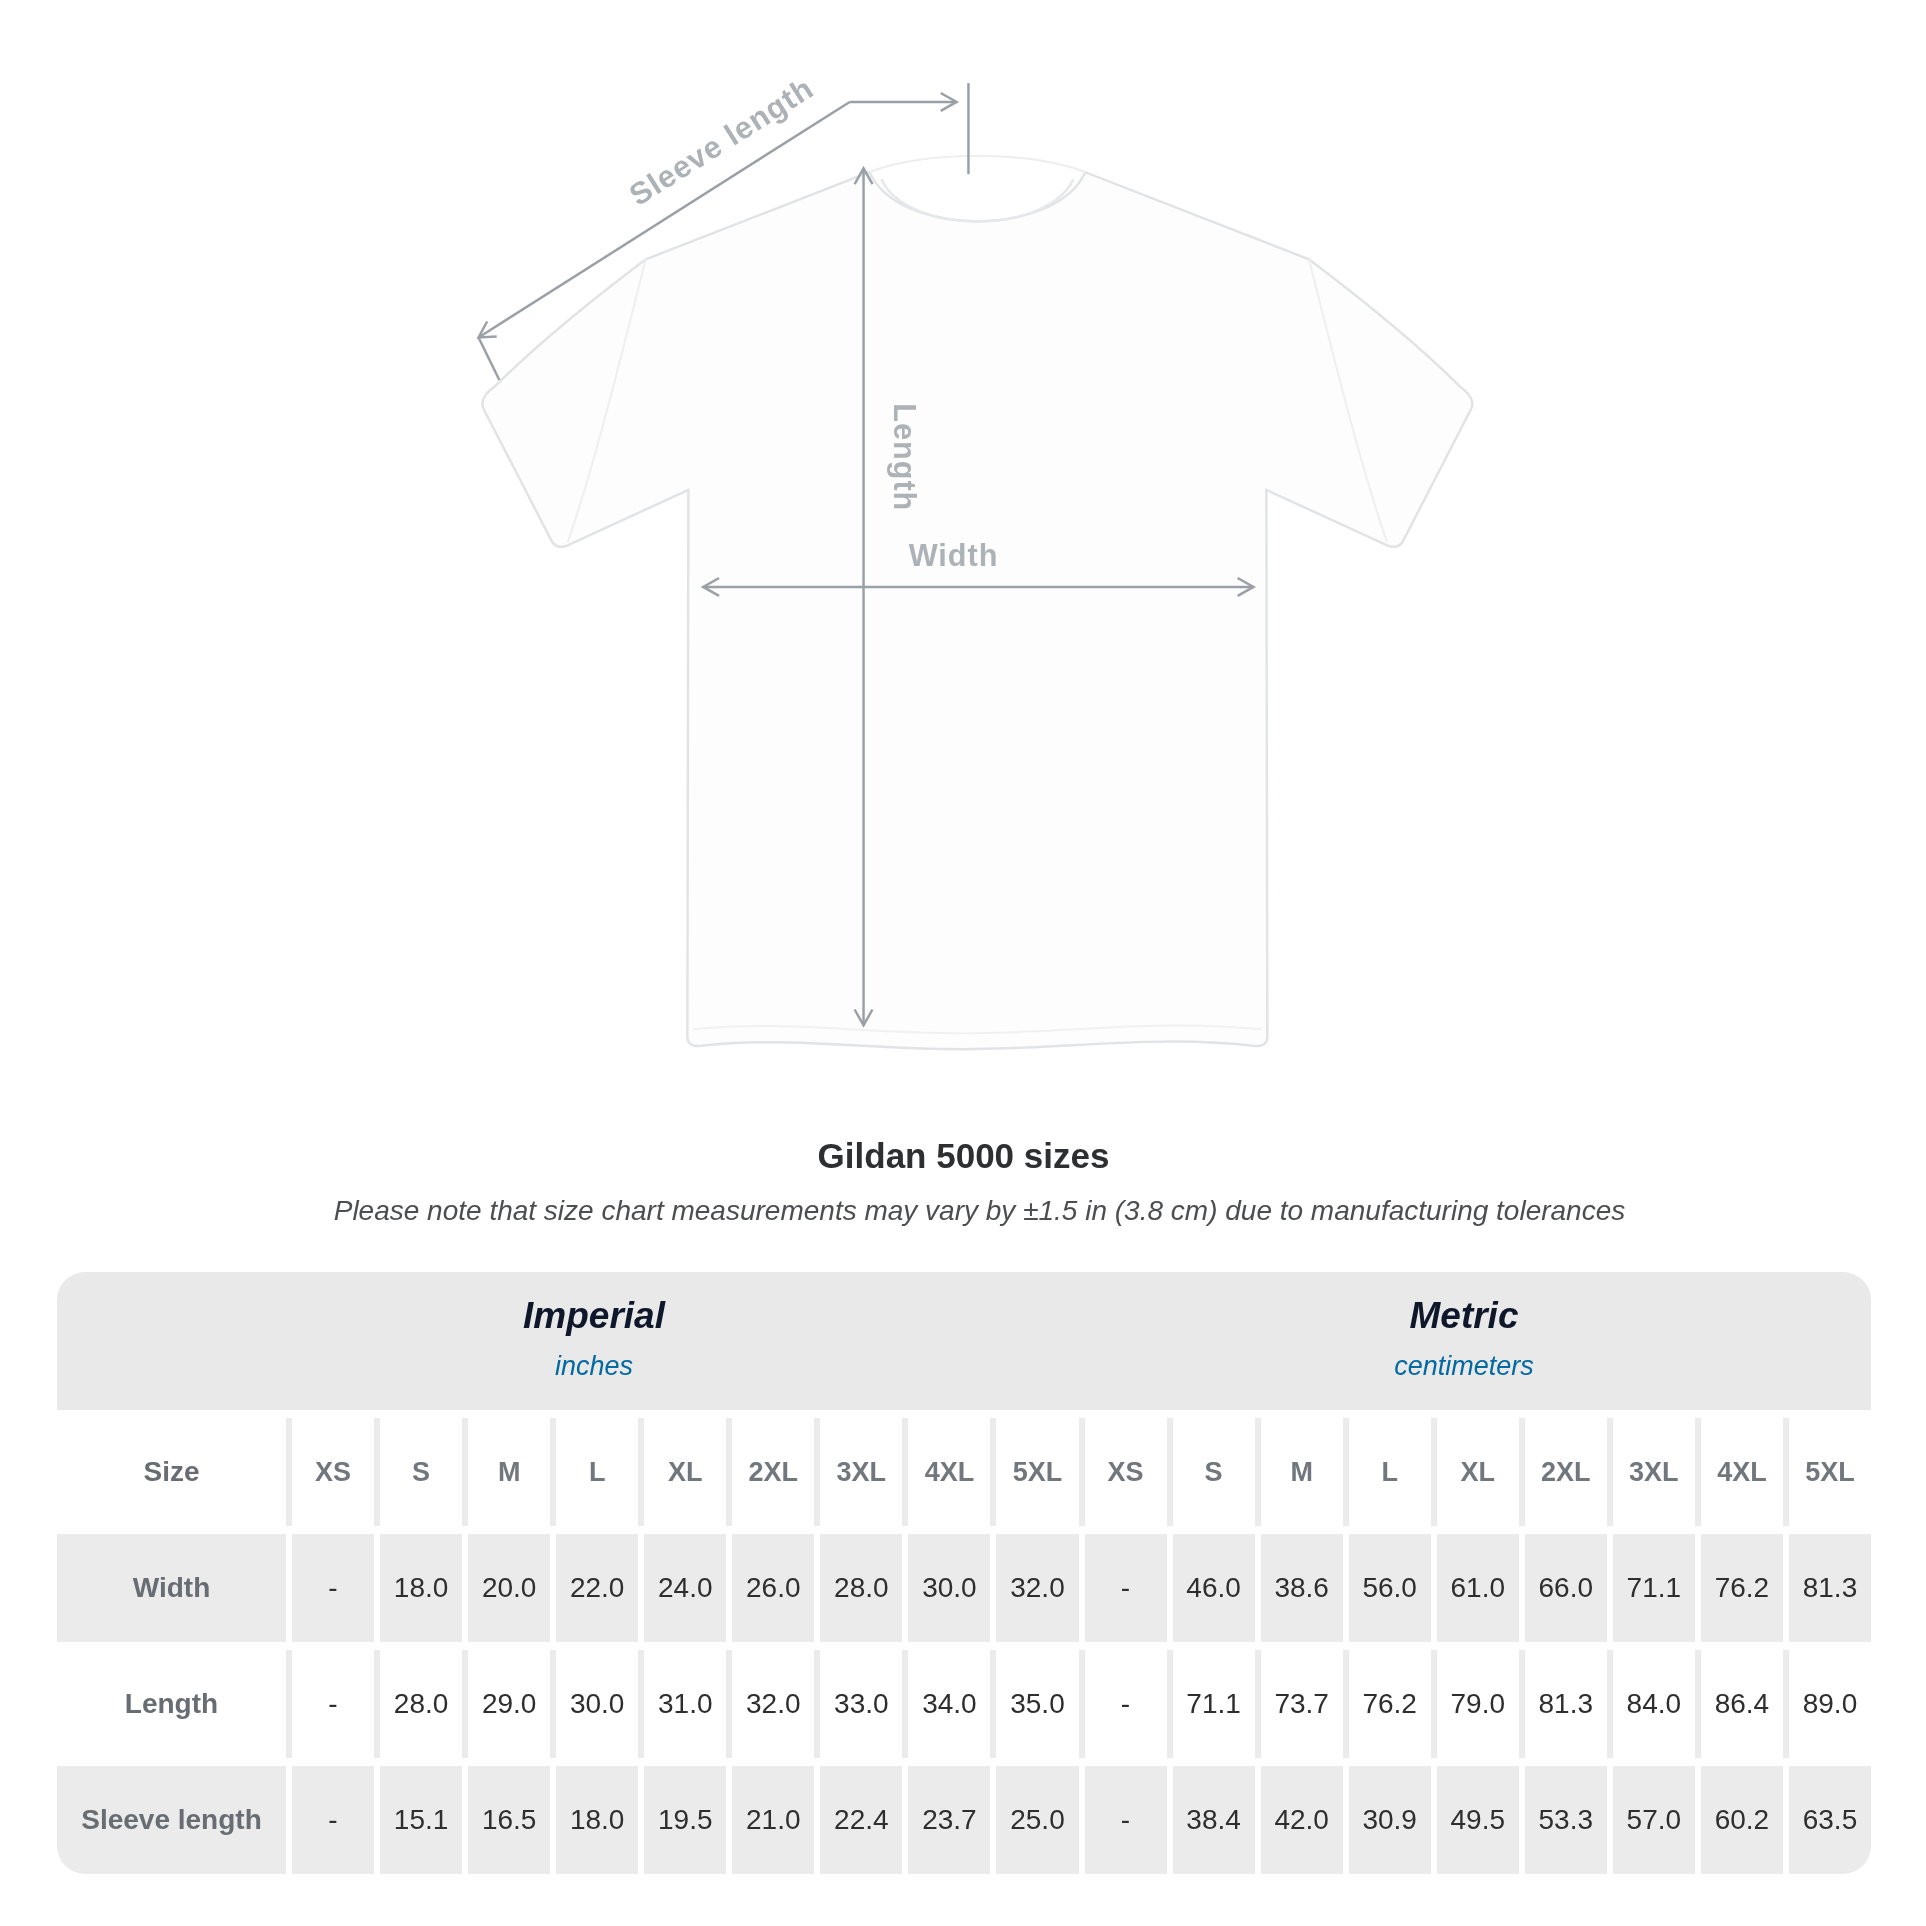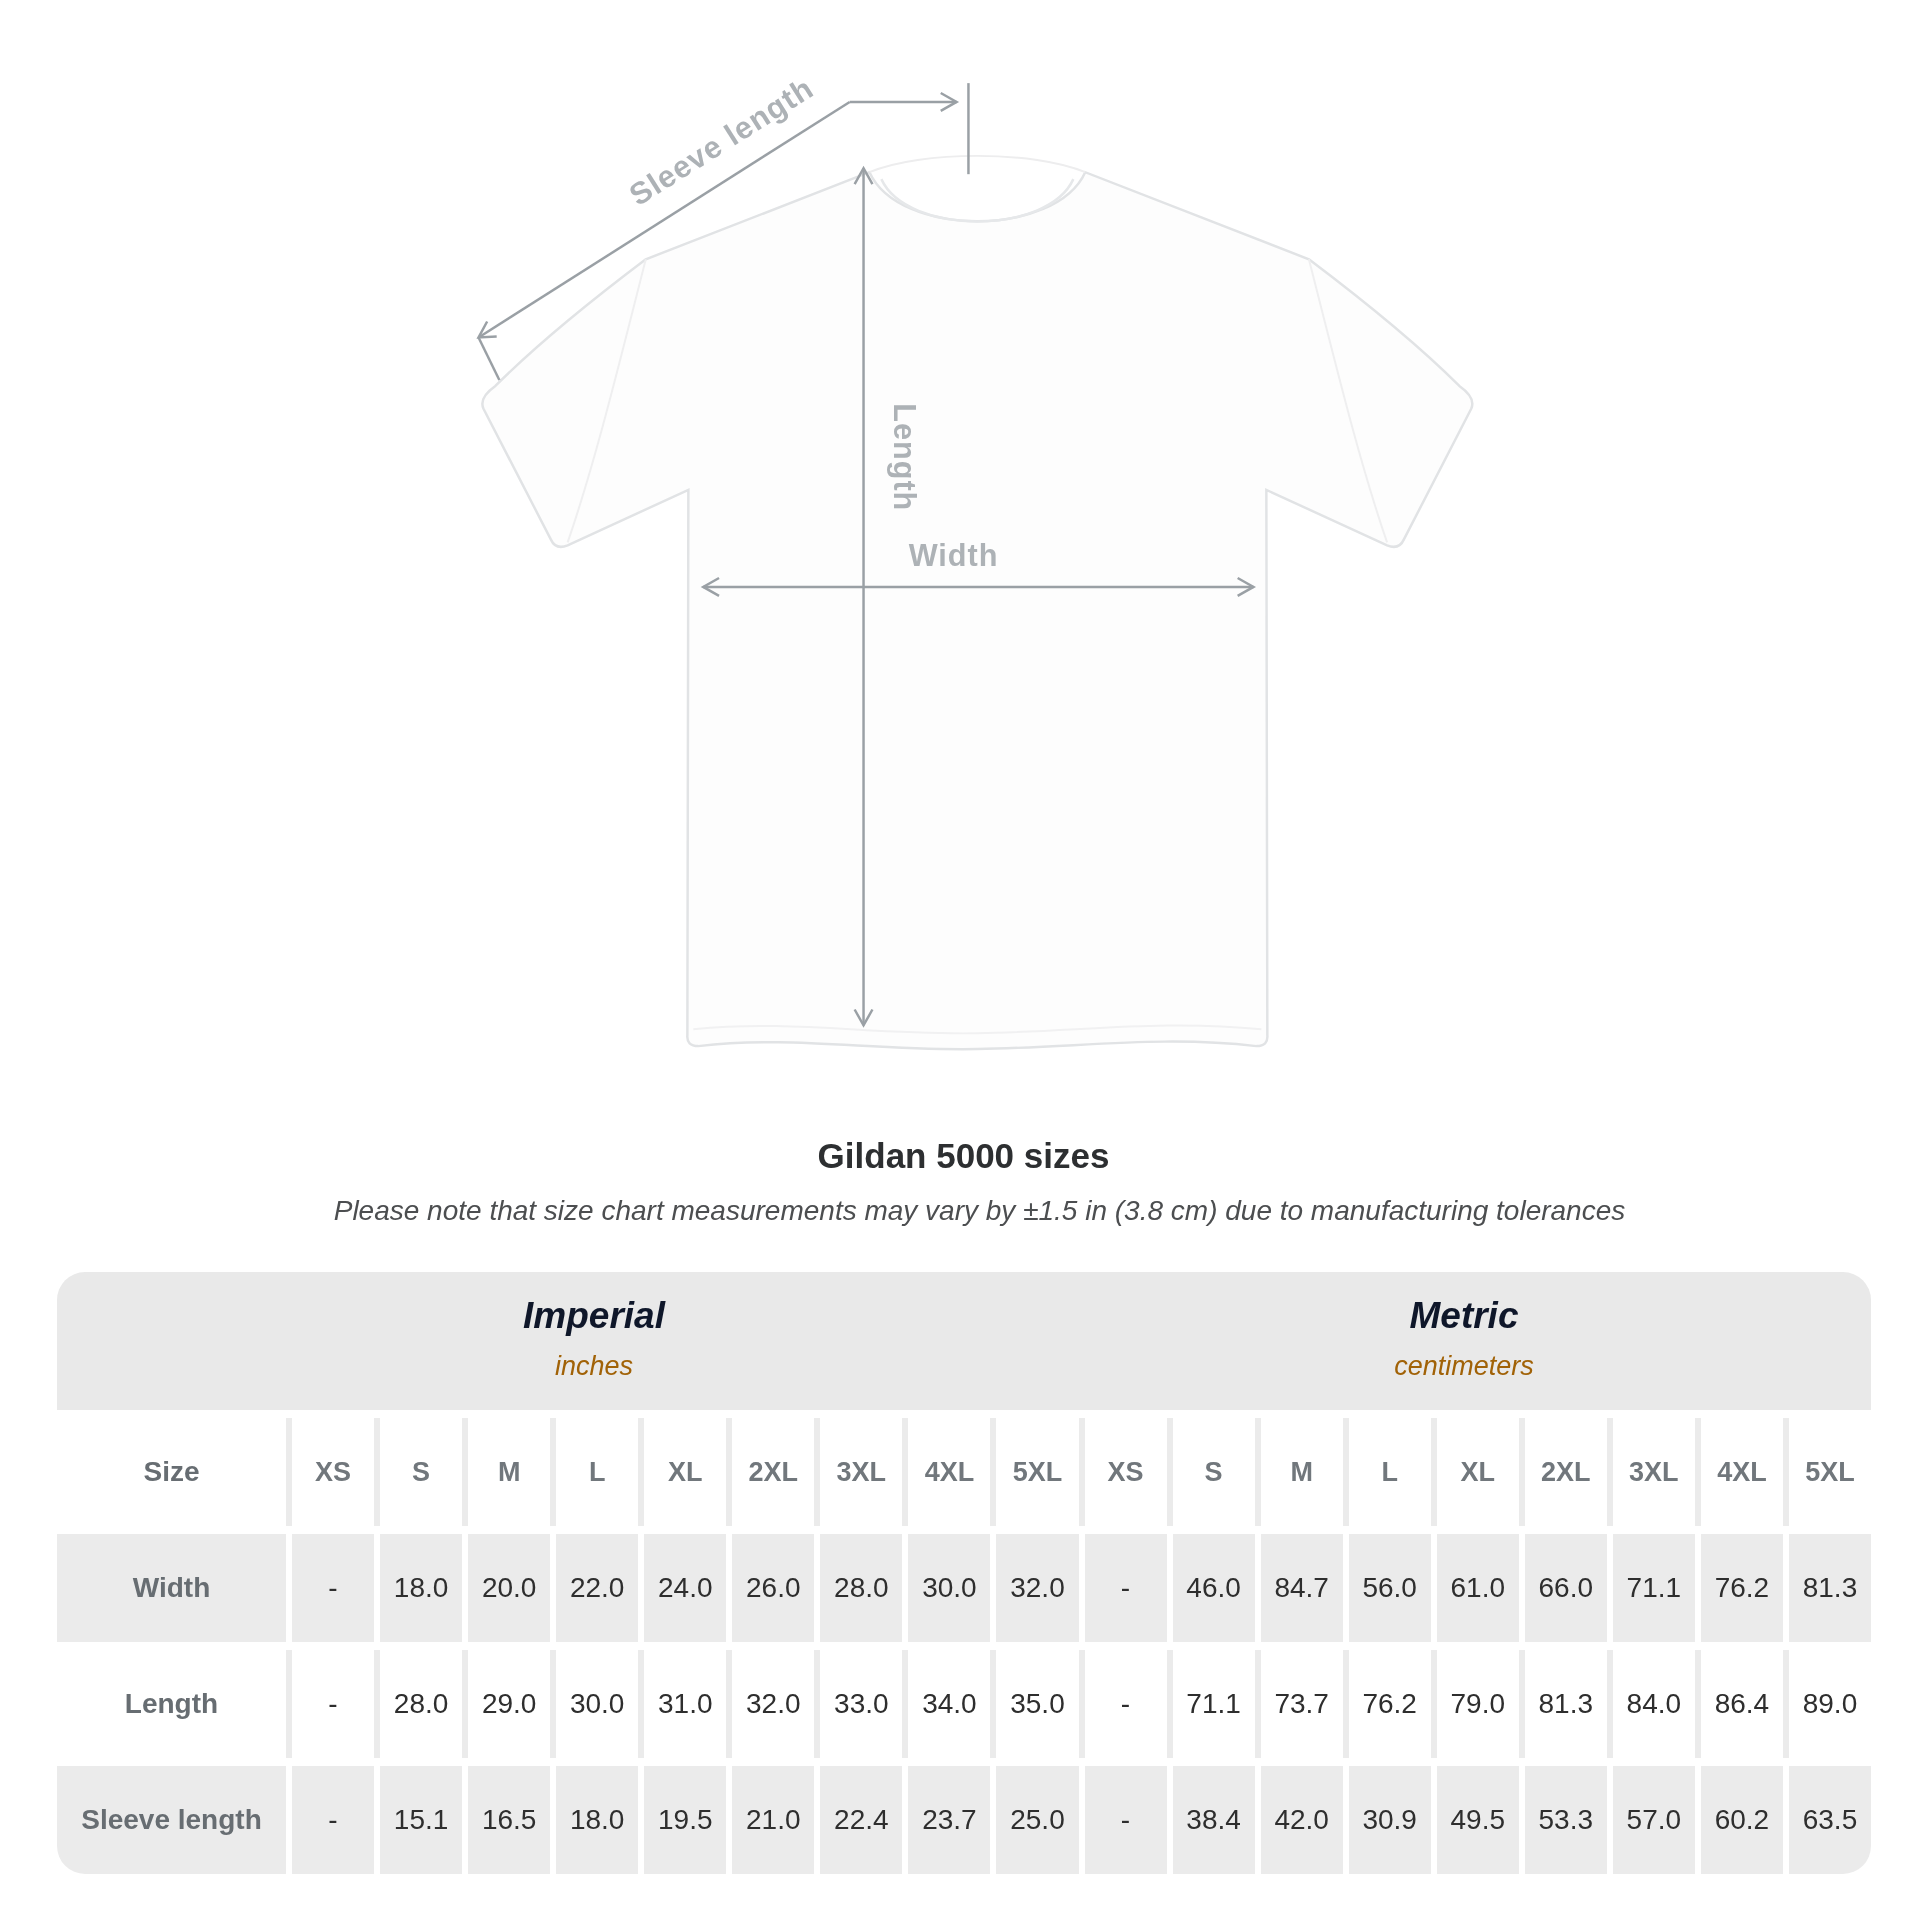--- a/index.html
+++ b/index.html
@@ -21,21 +21,21 @@
     font-size:28px;font-style:italic;color:#4c4e50;line-height:38px;margin-left:32px;
   }
   
   .size-table{position:absolute;left:57px;top:1272px;width:1814px;}
   .group-band{
     position:relative;height:138px;background:#e9e9e9;
     border-radius:28px 28px 0 0;
   }
   .group-label{position:absolute;top:0;transform:translateX(-50%);text-align:center;}
   .group-label .g-main{font-size:37px;font-weight:bold;font-style:italic;color:#0f172a;line-height:37px;margin-top:25px;}
-  .group-label .g-sub{font-size:27px;font-style:italic;color:#a16207;line-height:27px;margin-top:19px;}
+  .group-label .g-sub{font-size:27px;font-style:italic;color:#0369a1;line-height:27px;margin-top:19px;}
   .g-imperial{left:537px;}
   .g-metric{left:1407px;}
   .trow{
     display:grid;grid-template-columns:229px repeat(18,1fr);column-gap:6px;
     height:108px;margin-top:8px;background:#ffffff;text-align:right;
   }
   .row-striped{background:#ebebeb;}       
   .row-gray{background:#ffffff;}          
   .cell{display:flex;align-items:center;justify-content:center;background:#ffffff;}
   .row-gray .cell{background:#ebebeb;}
@@ -153,21 +153,21 @@
           <div class="cell data">18.0</div>
           <div class="cell data">20.0</div>
           <div class="cell data">22.0</div>
           <div class="cell data">24.0</div>
           <div class="cell data">26.0</div>
           <div class="cell data">28.0</div>
           <div class="cell data">30.0</div>
           <div class="cell data">32.0</div>
           <div class="cell data">-</div>
           <div class="cell data">46.0</div>
-          <div class="cell data">84.7</div>
+          <div class="cell data">38.6</div>
           <div class="cell data">56.0</div>
           <div class="cell data">61.0</div>
           <div class="cell data">66.0</div>
           <div class="cell data">71.1</div>
           <div class="cell data">76.2</div>
           <div class="cell data">81.3</div>
         </div>
         <div class="trow row-striped">
           <div class="cell label-cell">Length</div>
           <div class="cell data">-</div>

